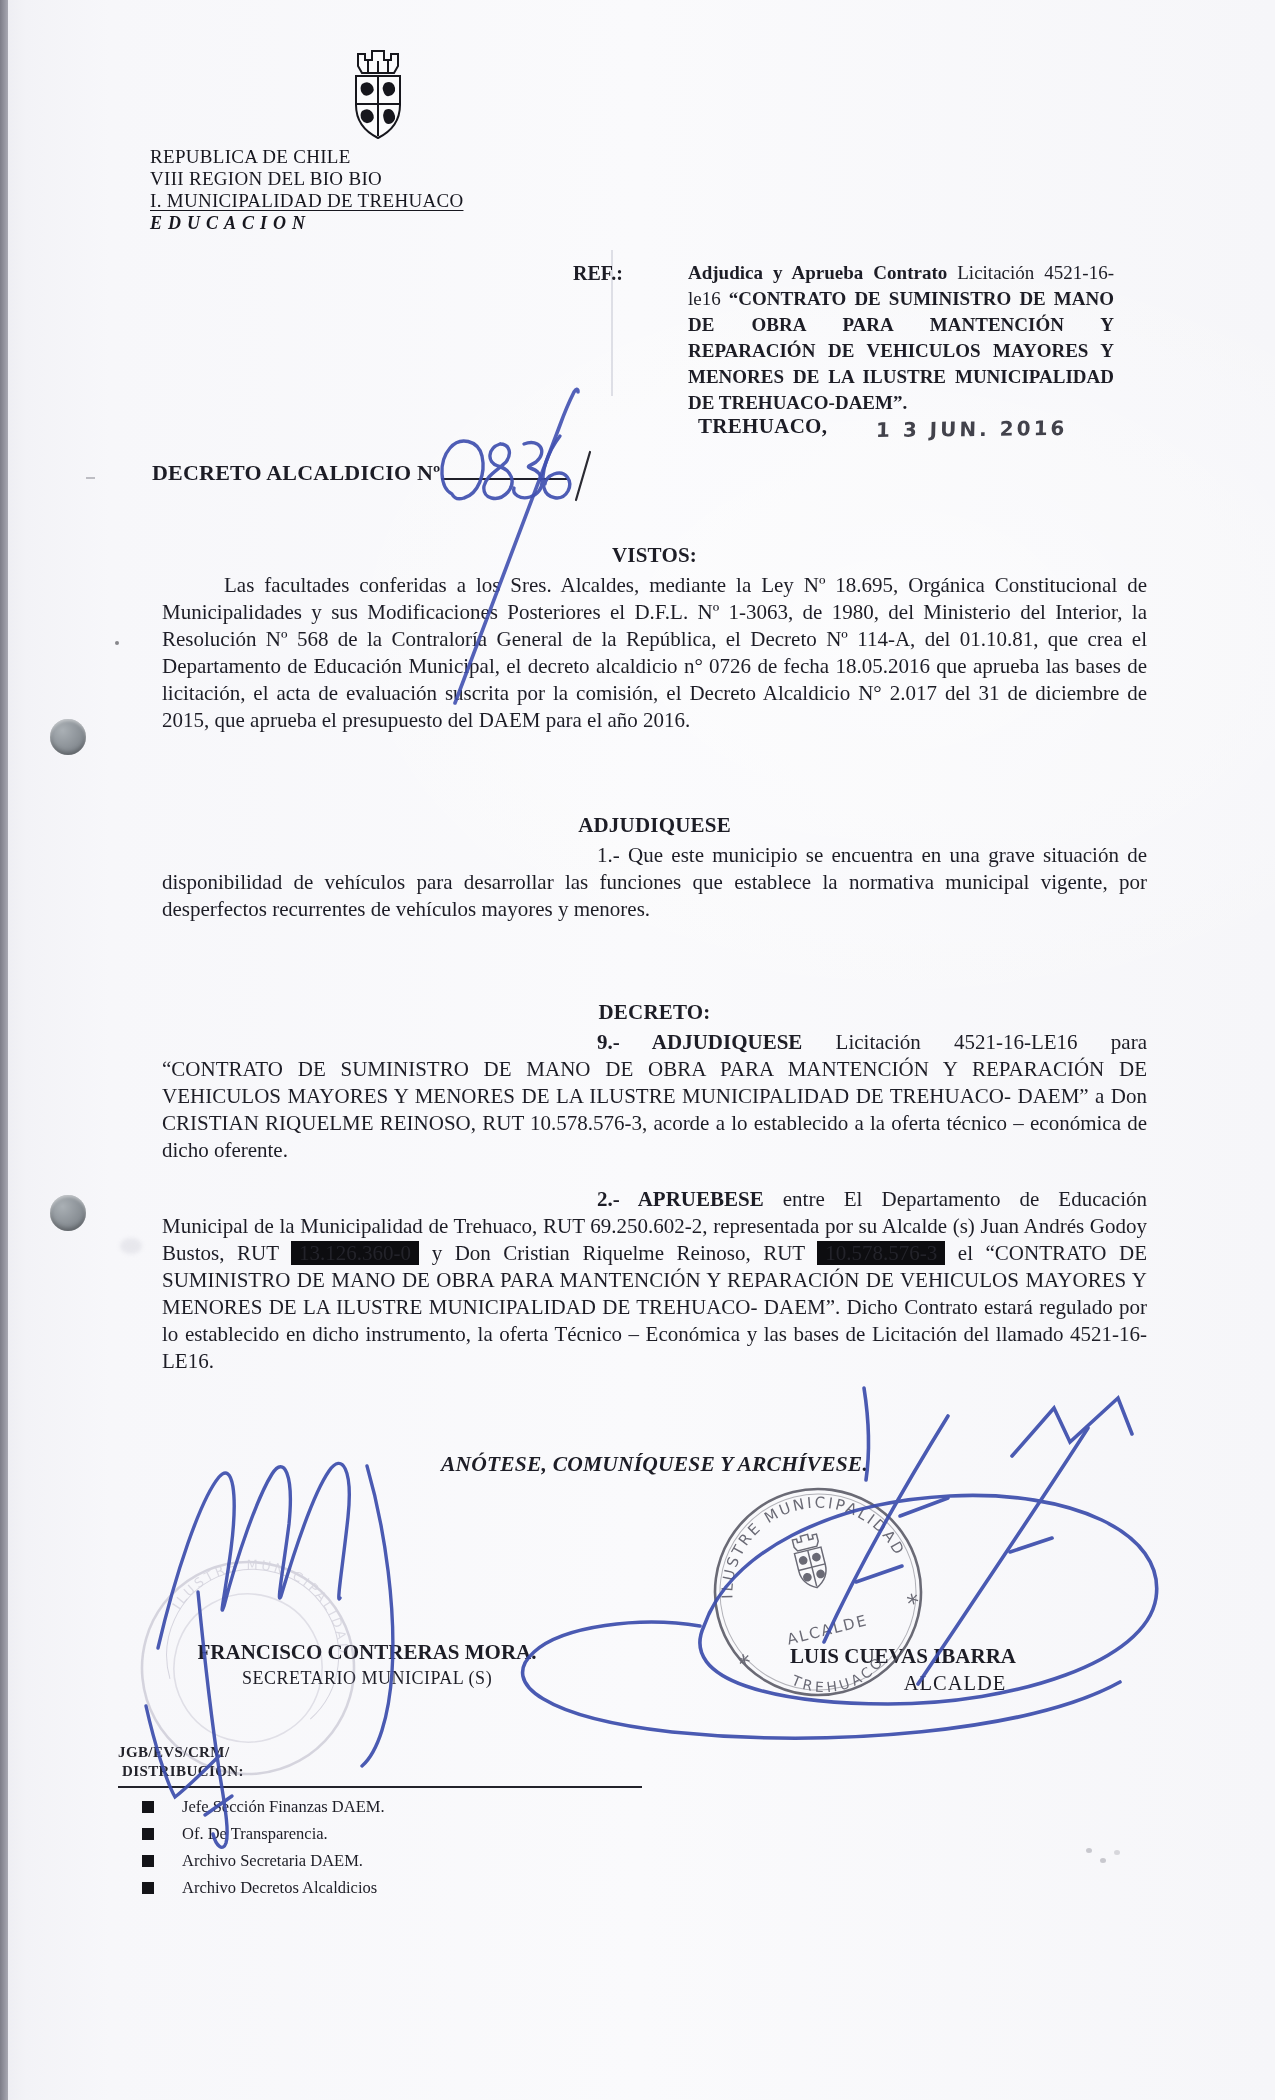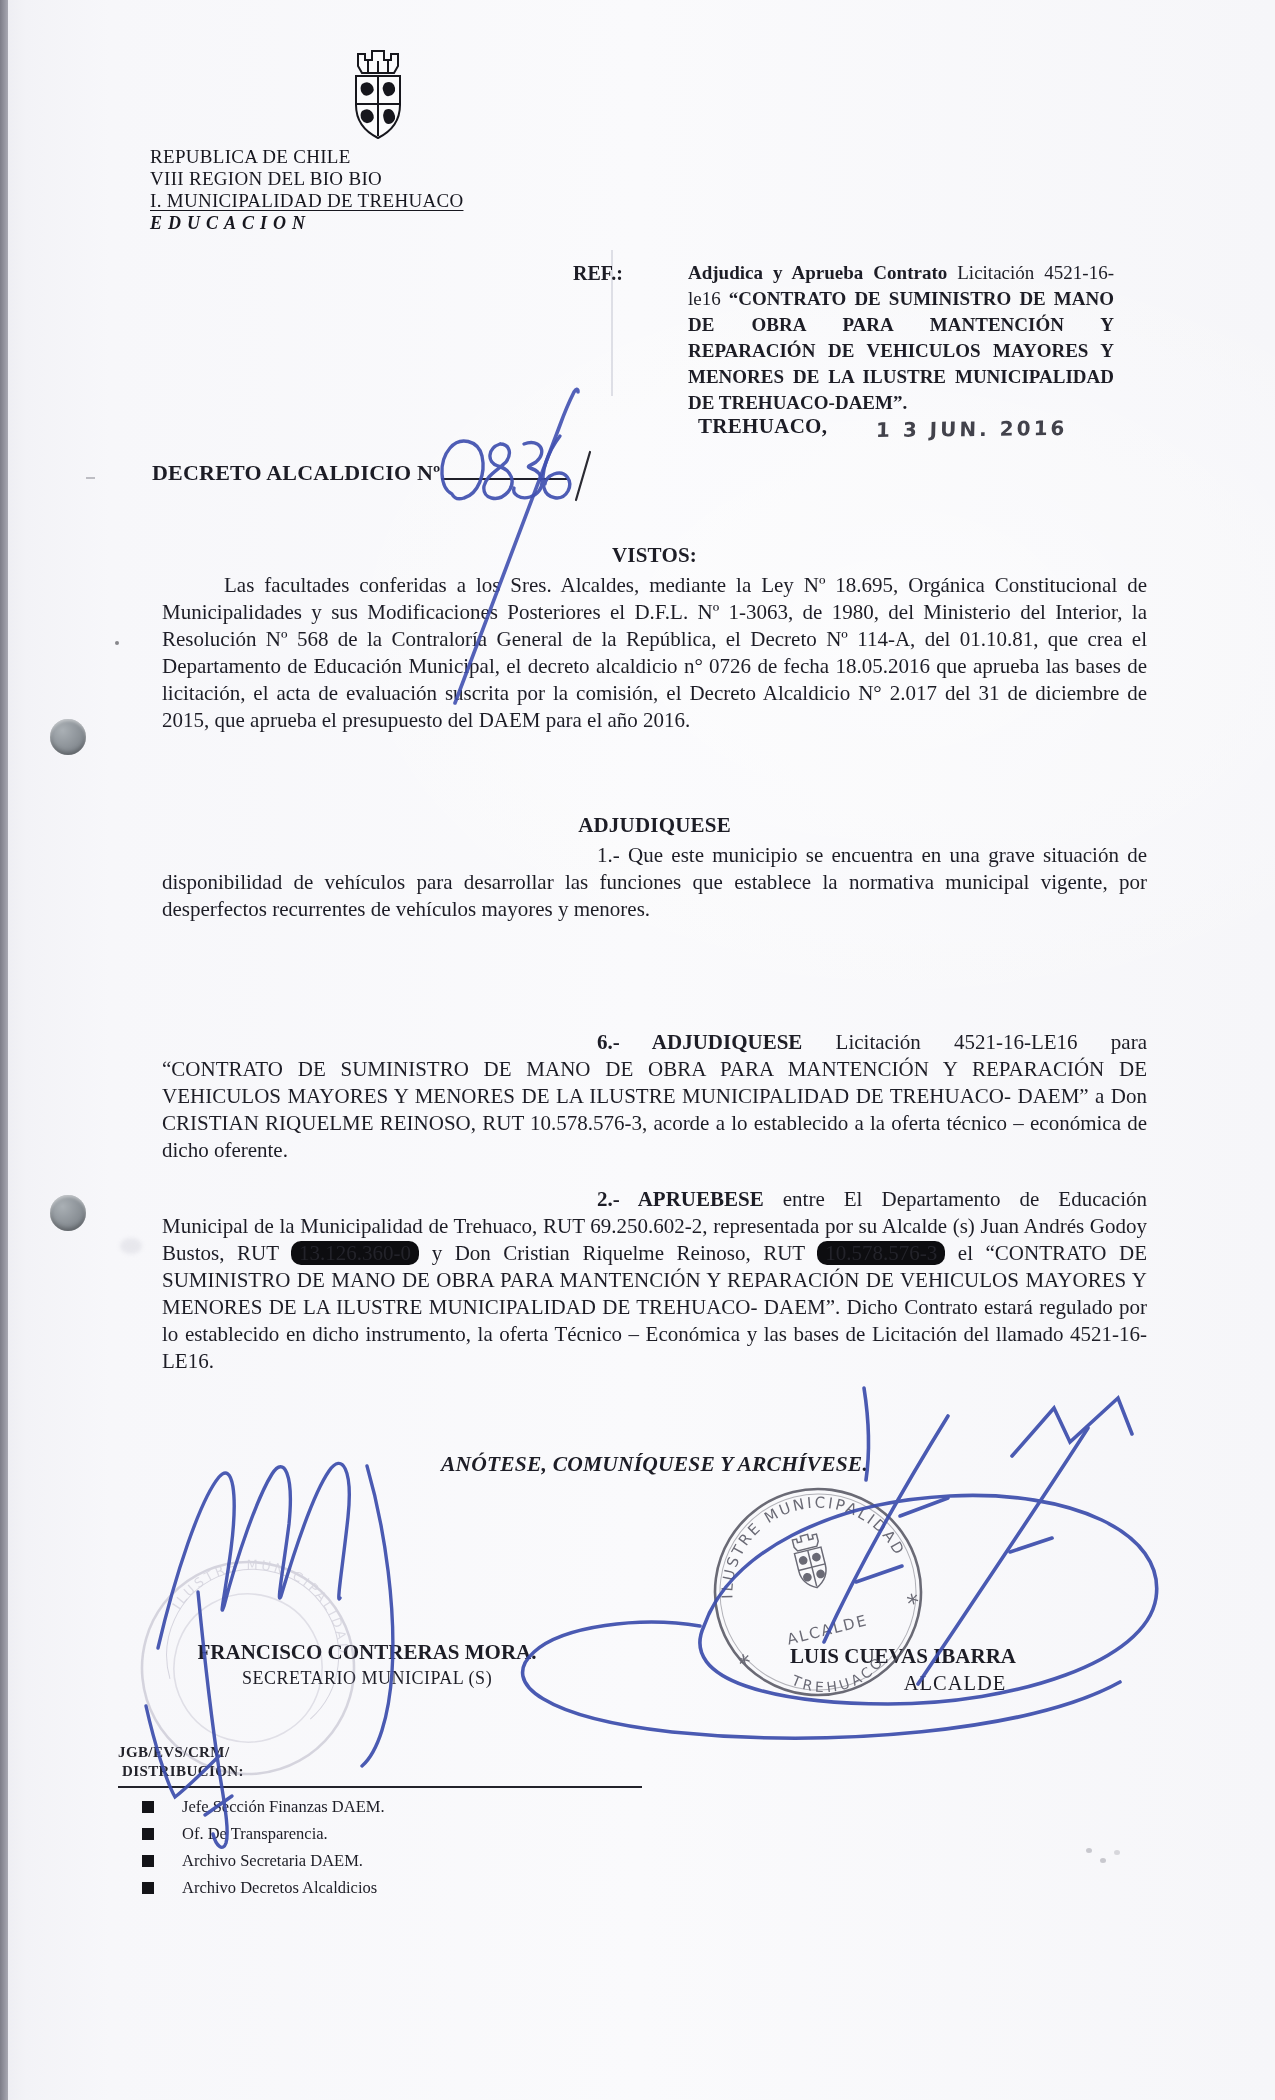--- a/index.html
+++ b/index.html
@@ -40,21 +40,21 @@
     letter-spacing:3px;color:#33333d;transform:rotate(-.6deg) skewX(-2deg);opacity:.92;}
 
   .decree-line{left:152px;top:458px;font-weight:bold;font-size:22px;letter-spacing:.2px;white-space:nowrap;}
   .decree-underline{display:inline-block;width:126px;height:20px;border-bottom:2.4px solid #20202a;}
 
   .heading{left:162px;width:985px;text-align:center;font-weight:bold;font-size:21px;letter-spacing:.2px;}
   .para{left:162px;width:985px;font-size:21px;line-height:27px;text-align:justify;color:#1d1d26;}
   .ind-small{text-indent:62px;}
   .ind-big{text-indent:435px;}
 
-  .redact{background:#0d0d10;color:#23232a;padding:0 8px;border-radius:10px;white-space:nowrap;}
+  .redact{background:#0d0d10;color:#23232a;padding:0 8px;border-radius:0;white-space:nowrap;}
 
   .closing{left:162px;top:1452px;width:985px;text-align:center;font-weight:bold;font-size:21.5px;letter-spacing:.2px;font-style:italic;}
 
   .sig-left-name{left:152px;top:1640px;width:430px;text-align:center;font-weight:bold;font-size:21px;}
   .sig-left-title{left:152px;top:1668px;width:430px;text-align:center;font-size:18px;letter-spacing:.5px;}
   .sig-right-name{left:790px;top:1644px;width:330px;text-align:left;font-weight:bold;font-size:21px;}
   .sig-right-title{left:790px;top:1672px;width:330px;text-align:center;font-size:20.5px;letter-spacing:1px;}
 
   .footer-initials{left:118px;top:1744px;font-size:15px;font-weight:bold;letter-spacing:.4px;color:#23232b;}
   .footer-dist{left:122px;top:1763px;font-size:15px;font-weight:bold;letter-spacing:.4px;color:#23232b;}
@@ -115,22 +115,23 @@
   <div class="abs decree-line">
     <span>DECRETO ALCALDICIO Nº</span><span class="decree-underline"></span>
   </div>
 
   <div class="abs heading" style="top:543px;">VISTOS:</div>
   <div class="abs para ind-small" style="top:572px;">Las facultades conferidas a los Sres. Alcaldes, mediante la Ley Nº 18.695, Orgánica Constitucional de Municipalidades y sus Modificaciones Posteriores el D.F.L. Nº 1-3063, de 1980, del Ministerio del Interior, la Resolución Nº 568 de la Contraloría General de la República, el Decreto Nº 114-A, del 01.10.81, que crea el Departamento de Educación Municipal, el decreto alcaldicio n° 0726 de fecha 18.05.2016 que aprueba las bases de licitación, el acta de evaluación suscrita por la comisión, el Decreto Alcaldicio N° 2.017 del 31 de diciembre de 2015, que aprueba el presupuesto del DAEM para el año 2016.</div>
 
   <div class="abs heading" style="top:813px;">ADJUDIQUESE</div>
   <div class="abs para ind-big" style="top:842px;">1.- Que este municipio se encuentra en una grave situación de disponibilidad de vehículos para desarrollar las funciones que establece la normativa municipal vigente, por desperfectos recurrentes de vehículos mayores y menores.</div>
 
+  <div class="abs heading" style="top:1000px;">DECRETO:</div>
   <div class="abs para ind-big" style="top:1029px;">
-    <span class="b">6.-  ADJUDIQUESE</span><span> Licitación 4521-16-LE16 para “CONTRATO DE SUMINISTRO DE MANO DE OBRA PARA MANTENCIÓN Y REPARACIÓN DE VEHICULOS MAYORES Y MENORES DE LA ILUSTRE MUNICIPALIDAD DE TREHUACO- DAEM” a Don CRISTIAN RIQUELME REINOSO, RUT 10.578.576-3, acorde a lo establecido a la oferta técnico – económica de dicho oferente.</span>
+    <span class="b">9.-  ADJUDIQUESE</span><span> Licitación 4521-16-LE16 para “CONTRATO DE SUMINISTRO DE MANO DE OBRA PARA MANTENCIÓN Y REPARACIÓN DE VEHICULOS MAYORES Y MENORES DE LA ILUSTRE MUNICIPALIDAD DE TREHUACO- DAEM” a Don CRISTIAN RIQUELME REINOSO, RUT 10.578.576-3, acorde a lo establecido a la oferta técnico – económica de dicho oferente.</span>
   </div>
   <div class="abs para ind-big" style="top:1186px;">
     <span class="b">2.- APRUEBESE</span><span> entre El Departamento de Educación Municipal de la Municipalidad de Trehuaco, RUT 69.250.602-2, representada por su Alcalde (s) Juan Andrés Godoy Bustos, RUT </span><span class="redact">13.126.360-0</span><span> y Don Cristian Riquelme Reinoso, RUT </span><span class="redact">10.578.576-3</span><span> el “CONTRATO DE SUMINISTRO DE MANO DE OBRA PARA MANTENCIÓN Y REPARACIÓN DE VEHICULOS MAYORES Y MENORES DE LA ILUSTRE MUNICIPALIDAD DE TREHUACO- DAEM”. Dicho Contrato estará regulado por lo establecido en dicho instrumento, la oferta Técnico – Económica y las bases de Licitación del llamado 4521-16-LE16.</span>
   </div>
 
   <div class="abs closing">ANÓTESE, COMUNÍQUESE Y ARCHÍVESE.</div>
 
   <div class="abs sig-left-name">FRANCISCO CONTRERAS MORA.</div>
   <div class="abs sig-left-title">SECRETARIO MUNICIPAL (S)</div>
   <div class="abs sig-right-name">LUIS CUEVAS IBARRA</div>

